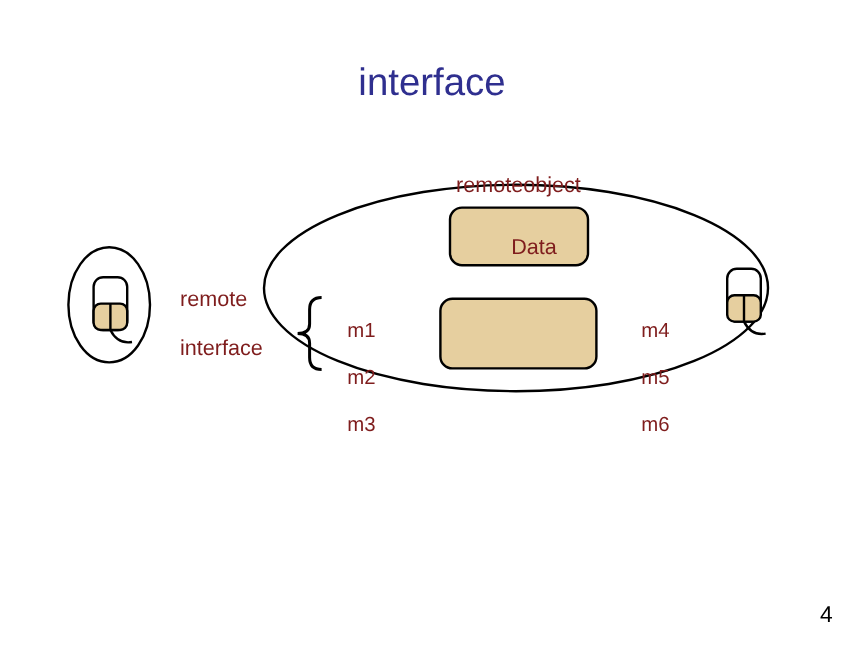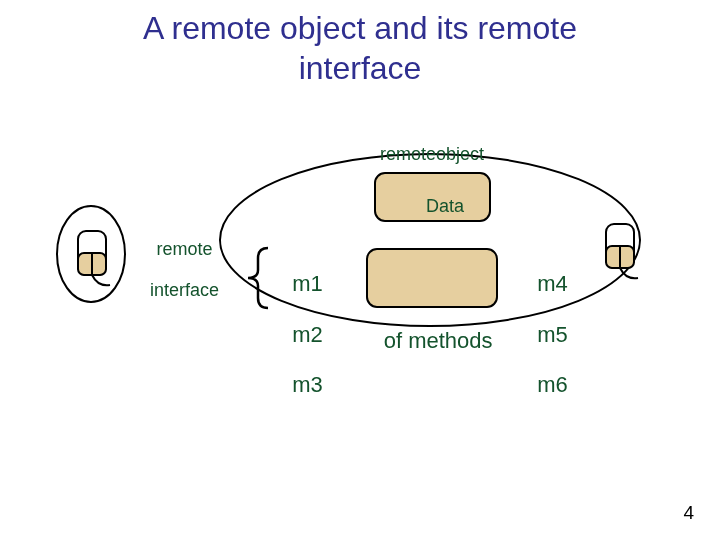--- a/index.html
+++ b/index.html
@@ -25,40 +25,40 @@
   .stage {
     position: absolute;
     left: 0;
     top: 0;
     width: 720px;
     height: 540px;
   }
   .label {
     position: absolute;
     font-size: 18px;
-    color: #14532d;
+    color: #7f1d1d;
     white-space: pre;
     line-height: 1.15;
   }
   .small-label {
-    font-size: 22px;
+    font-size: 17px;
   }
   .page-number {
     position: absolute;
     right: 26px;
     bottom: 16px;
     font-size: 19px;
     color: #000;
   }
 </style>
 </head>
 <body>
 
 <div class="title">
-  <span>A remote object and its remote</span><br>
+  <br>
   <span>interface</span>
 </div>
 
 <svg class="stage" viewBox="0 0 720 540" xmlns="http://www.w3.org/2000/svg">
 
   <ellipse cx="430" cy="240" rx="210" ry="86" fill="none" stroke="#000" stroke-width="2"></ellipse>
 
   <ellipse cx="91" cy="254" rx="34" ry="48" fill="none" stroke="#000" stroke-width="2"></ellipse>
 
   <g>
@@ -88,30 +88,29 @@
            q-10 0 -10 10
            l0 12
            q0 8 -10 8
            q10 0 10 8
            l0 12
            q0 10 10 10" fill="none" stroke="#000" stroke-width="2.5"></path>
 </svg>
 
 <div class="label" style="left:380px; top:144px;">remoteobject</div>
 
-<div class="label" style="left:140px; top:218px; text-align:center;">
+<div class="label" style="left:140px; top:218px; ">
   <span>remote</span><br>
   <span>interface</span>
 </div>
 
 <div class="label" style="left:426px; top:196px;">Data</div>
 
 <div class="label small-label" style="left:370px; top:252px; text-align:center; width:124px;">
   <br>
-  <span>of methods</span>
 </div>
 
 <div class="label small-label" style="left:280px; top:246px;">
   <span>m1</span><br>
   <span>m2</span><br>
   <span>m3</span>
 </div>
 
 <div class="label small-label" style="left:525px; top:246px;">
   <span>m4</span><br>

